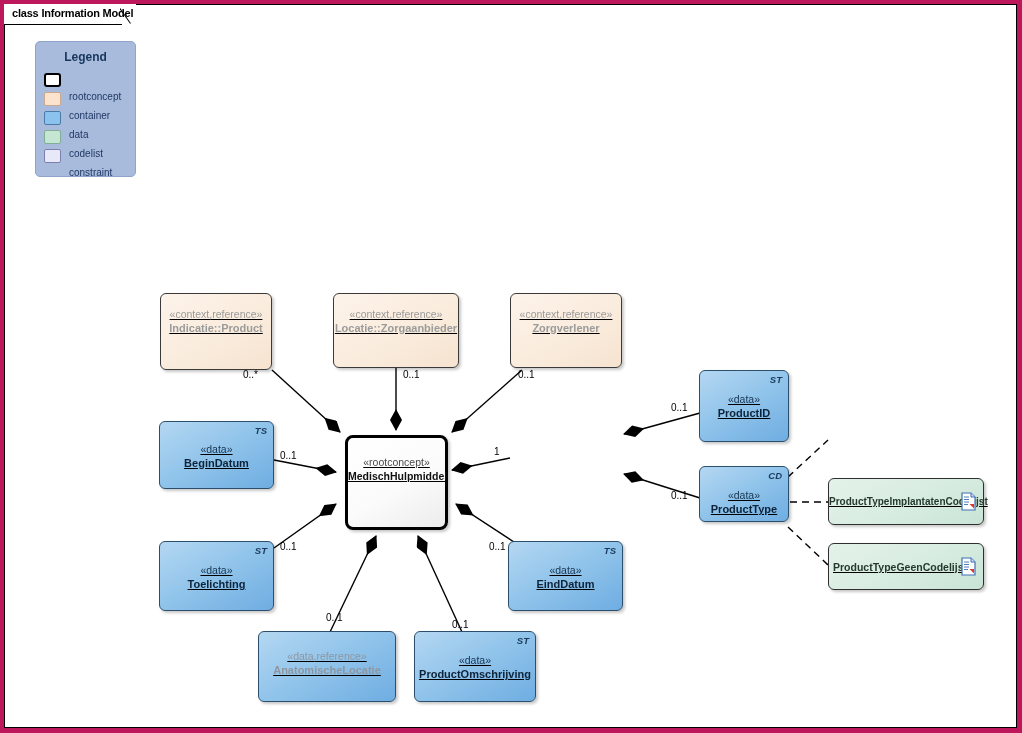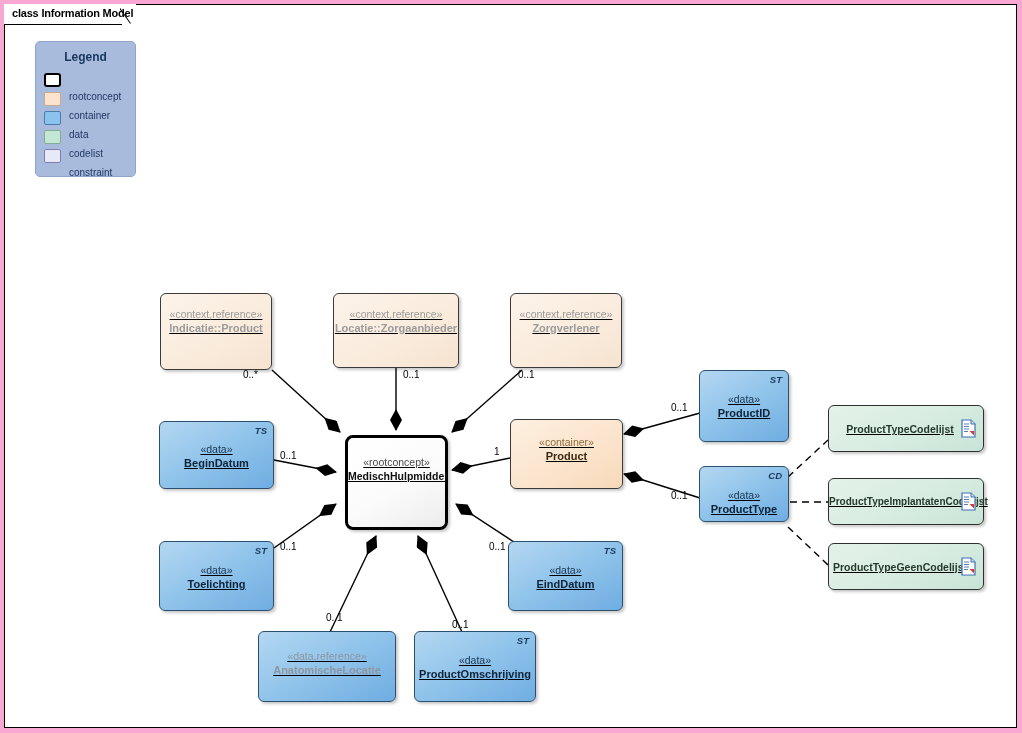--- a/index.html
+++ b/index.html
@@ -7,21 +7,21 @@
     padding: 0;
     background: #ffffff;
   }
   body {
     font-family: "Liberation Sans", sans-serif;
   }
   #canvas {
     position: relative;
     width: 1022px;
     height: 733px;
-    background: #f9a8d4;
+    background: #be185d;
     overflow: hidden;
   }
   
   #frame {
     position: absolute;
     left: 4px; top: 4px;
     width: 1013px; height: 724px;
     border: 1px solid #000000;
     box-sizing: border-box;
     background: #ffffff;
@@ -355,94 +355,72 @@
   </div>
 
   <div class="node data" style="left:508px; top:541px; width:115px; height:70px;">
     <div class="typemark">TS</div>
     <div class="body" style="top:22px;">
       <div class="stereo">«data»</div>
       <div class="nodename">EindDatum</div>
     </div>
   </div>
 
-  <div class="node container" style="left:510px; top:419px; width:113px; height:70px;">
-    <div class="body" style="top:16px;">
-      <div class="stereo">«container»</div>
-      <div class="nodename">Product</div>
-    </div>
-  </div>
 
   <div class="node data" style="left:699px; top:370px; width:90px; height:72px;">
     <div class="typemark">ST</div>
     <div class="body" style="top:22px;">
       <div class="stereo">«data»</div>
       <div class="nodename">ProductID</div>
     </div>
   </div>
 
   <div class="node data" style="left:699px; top:466px; width:90px; height:56px;">
     <div class="typemark">CD</div>
     <div class="body" style="top:22px;">
       <div class="stereo">«data»</div>
       <div class="nodename">ProductType</div>
     </div>
   </div>
 
-  <div class="node codelist" style="left:828px; top:405px; width:156px; height:47px;">
+
+  <div class="node codelist" style="left:828px; top:478px; width:156px; height:47px;">
     <div class="body" style="top:16px; padding-right:12px;">
-      <div class="nodename">ProductTypeCodelijst</div>
+      <div class="nodename" style="font-size:10px;">ProductTypeImplantatenCodelijst</div>
     </div>
     <svg class="doc-icon" viewBox="0 0 15 19">
       <path d="M1,1 L10,1 L14,5 L14,18 L1,18 Z" fill="#ffffff" stroke="#3f6fb5" stroke-width="1.2"></path>
       <path d="M10,1 L10,5 L14,5" fill="#cfe0f5" stroke="#3f6fb5" stroke-width="1"></path>
       <g stroke="#3f6fb5" stroke-width="0.9">
         <line x1="3" y1="5" x2="8" y2="5"></line>
         <line x1="3" y1="7.5" x2="8" y2="7.5"></line>
         <line x1="3" y1="10" x2="8" y2="10"></line>
         <line x1="3" y1="12.5" x2="7" y2="12.5"></line>
       </g>
       <path d="M8.5,12 L13,12 L13,16.5 Z" fill="#d93a2b"></path>
     </svg>
   </div>
 
-  <div class="node codelist" style="left:828px; top:478px; width:156px; height:47px;">
+  <div class="node codelist" style="left:828px; top:543px; width:156px; height:47px;">
     <div class="body" style="top:16px; padding-right:12px;">
-      <div class="nodename" style="font-size:10px;">ProductTypeImplantatenCodelijst</div>
+      <div class="nodename">ProductTypeGeenCodelijst</div>
     </div>
     <svg class="doc-icon" viewBox="0 0 15 19">
       <path d="M1,1 L10,1 L14,5 L14,18 L1,18 Z" fill="#ffffff" stroke="#3f6fb5" stroke-width="1.2"></path>
       <path d="M10,1 L10,5 L14,5" fill="#cfe0f5" stroke="#3f6fb5" stroke-width="1"></path>
       <g stroke="#3f6fb5" stroke-width="0.9">
         <line x1="3" y1="5" x2="8" y2="5"></line>
         <line x1="3" y1="7.5" x2="8" y2="7.5"></line>
         <line x1="3" y1="10" x2="8" y2="10"></line>
         <line x1="3" y1="12.5" x2="7" y2="12.5"></line>
       </g>
       <path d="M8.5,12 L13,12 L13,16.5 Z" fill="#d93a2b"></path>
     </svg>
   </div>
 
-  <div class="node codelist" style="left:828px; top:543px; width:156px; height:47px;">
-    <div class="body" style="top:16px; padding-right:12px;">
-      <div class="nodename">ProductTypeGeenCodelijst</div>
-    </div>
-    <svg class="doc-icon" viewBox="0 0 15 19">
-      <path d="M1,1 L10,1 L14,5 L14,18 L1,18 Z" fill="#ffffff" stroke="#3f6fb5" stroke-width="1.2"></path>
-      <path d="M10,1 L10,5 L14,5" fill="#cfe0f5" stroke="#3f6fb5" stroke-width="1"></path>
-      <g stroke="#3f6fb5" stroke-width="0.9">
-        <line x1="3" y1="5" x2="8" y2="5"></line>
-        <line x1="3" y1="7.5" x2="8" y2="7.5"></line>
-        <line x1="3" y1="10" x2="8" y2="10"></line>
-        <line x1="3" y1="12.5" x2="7" y2="12.5"></line>
-      </g>
-      <path d="M8.5,12 L13,12 L13,16.5 Z" fill="#d93a2b"></path>
-    </svg>
-  </div>
-
   <div class="mult" style="left:243px; top:369px;">0..*</div>
   <div class="mult" style="left:403px; top:369px;">0..1</div>
   <div class="mult" style="left:518px; top:369px;">0..1</div>
   <div class="mult" style="left:280px; top:450px;">0..1</div>
   <div class="mult" style="left:280px; top:541px;">0..1</div>
   <div class="mult" style="left:326px; top:612px;">0..1</div>
   <div class="mult" style="left:452px; top:619px;">0..1</div>
   <div class="mult" style="left:489px; top:541px;">0..1</div>
   <div class="mult" style="left:494px; top:446px;">1</div>
   <div class="mult" style="left:671px; top:402px;">0..1</div>

